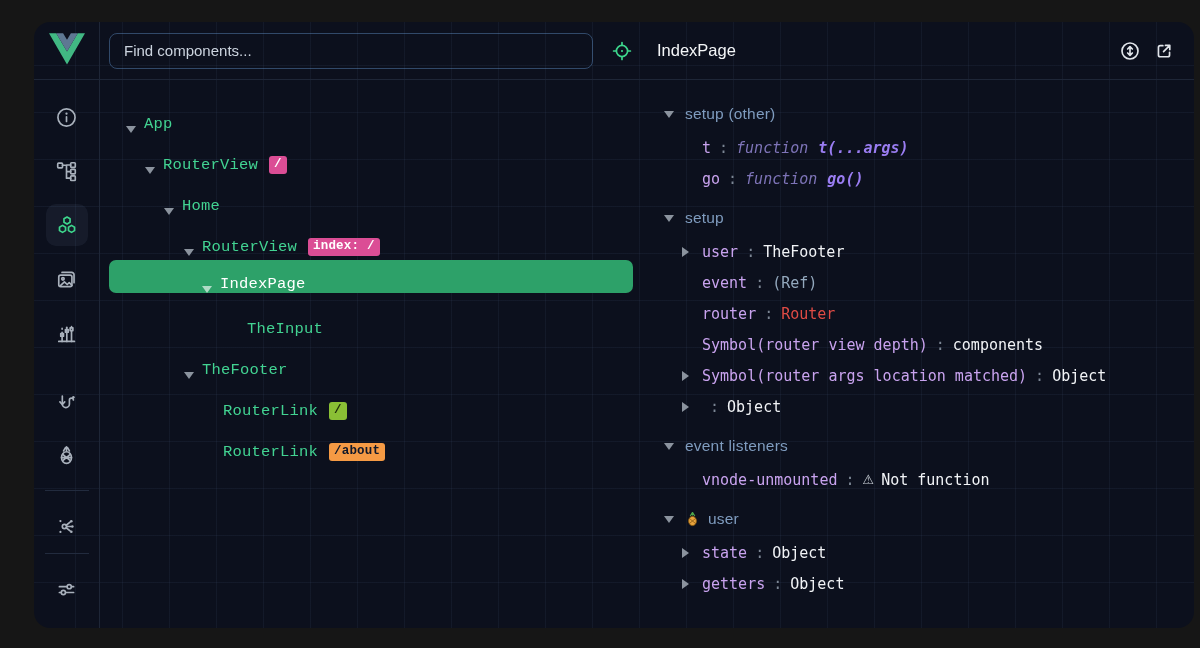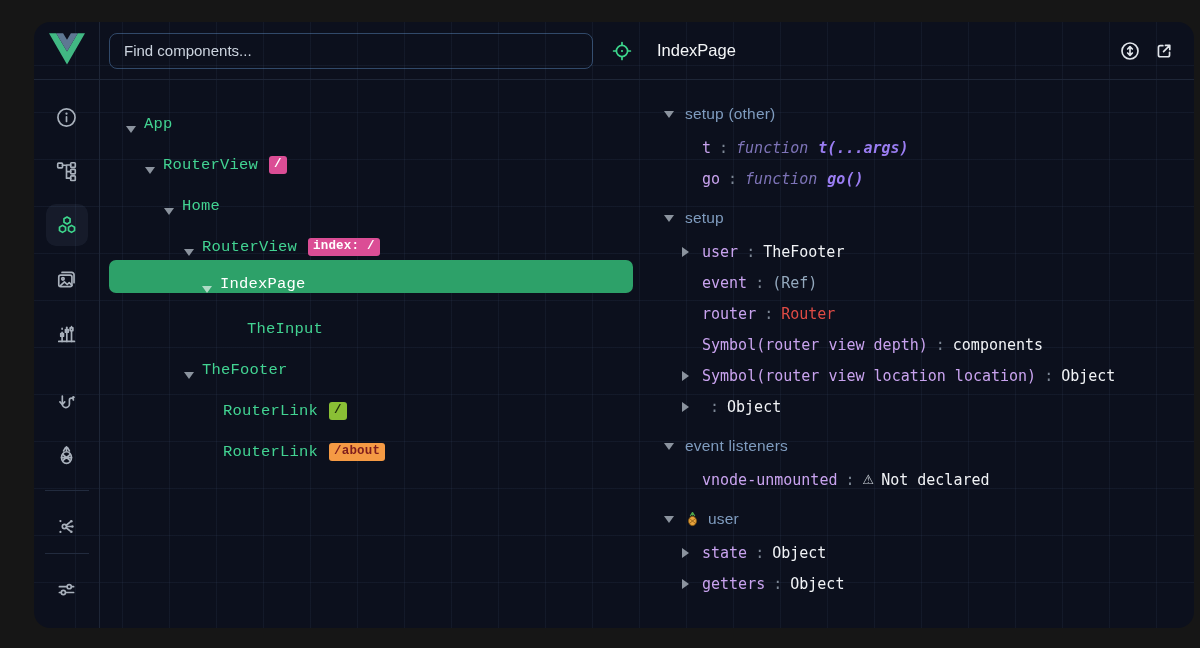--- a/index.html
+++ b/index.html
@@ -51,21 +51,21 @@
   .ind-0 { padding-left:26px; } .ind-1 { padding-left:45px; } .ind-2 { padding-left:64px; }
   .ind-3 { padding-left:84px; }
   .ind-leaf-5 { padding-left:147px; } .ind-leaf-4 { padding-left:123px; }
   .trow.selected { height:33px; margin:4px 13px 4px 9px; padding-left:93px;
                    background:#2da169; border-radius:7px; color:#fff; }
   .trow.selected .tri.down { border-top-color:rgba(255,255,255,.62); }
   .badge { font-size:12.5px; font-weight:700; border-radius:3px; padding:2px 5px; margin-left:11px;
            line-height:1.1; }
   .badge.pink   { background:#db4d95; color:#fff; }
   .badge.lime   { background:#8abf35; color:#1d2a07; }
-  .badge.orange { background:#f59a44; color:#7f1d1d; }
+  .badge.orange { background:#f59a44; color:#0f172a; }
 
   
   .insp-header { grid-column:3; grid-row:1; border-bottom:1px solid #1e2637;
                  display:flex; align-items:center; padding:0 16px 0 11px; }
   .insp-title { color:#f4f6f8; font-size:16.5px; font-weight:500; flex:1; }
   .hbtn { width:28px; height:28px; display:flex; align-items:center; justify-content:center;
           margin-left:6px; cursor:pointer; }
   .hbtn svg { stroke:#e2e6eb; fill:none; stroke-width:1.5; stroke-linecap:round; stroke-linejoin:round; }
 
   .inspector { grid-column:3; grid-row:2; padding-top:16px; overflow:hidden; white-space:nowrap; }
@@ -301,42 +301,42 @@
     <div class="irow">
       <span class="arrow-slot"></span>
       <span class="ikey">Symbol(router view depth)</span>
       <span class="colon"></span>
       <span class="v-plain">components</span>
     </div>
     <div class="irow">
       <span class="arrow-slot">
           <span class="tri right"></span>
         </span>
-      <span class="ikey">Symbol(router view location location)</span>
+      <span class="ikey">Symbol(router args location matched)</span>
       <span class="colon"></span>
       <span class="v-plain">Object</span>
     </div>
     <div class="irow">
       <span class="arrow-slot">
           <span class="tri right"></span>
         </span>
       <span class="colon"></span>
       <span class="v-plain">Object</span>
     </div>
 
     <div class="sec-header">
       <span class="tri down"></span>
       <span class="sec-title">event listeners</span>
     </div>
     <div class="irow">
       <span class="arrow-slot"></span>
       <span class="ikey">vnode-unmounted</span>
       <span class="colon"></span>
       <span class="warn-ic"></span>
-      <span class="v-plain">Not declared</span>
+      <span class="v-plain">Not function</span>
     </div>
 
     <div class="sec-header">
       <span class="tri down"></span>
       <span class="pinia-ic">
         <svg width="15" height="16" viewBox="0 0 15 16">
           <path d="M5.2 5 L7.5 1.4 M7.5 4.6 V1 M9.8 5 L7.5 1.4" stroke="#4ca64c" stroke-width="1.1" fill="none"></path>
           <ellipse cx="7.5" cy="10" rx="3.9" ry="4.6" fill="#e8a33d" stroke="#8a5b12" stroke-width="0.9"></ellipse>
           <path d="M4.6 7.6 L10.4 12.4 M10.4 7.6 L4.6 12.4" stroke="#8a5b12" stroke-width="0.8" fill="none"></path>
         </svg>

